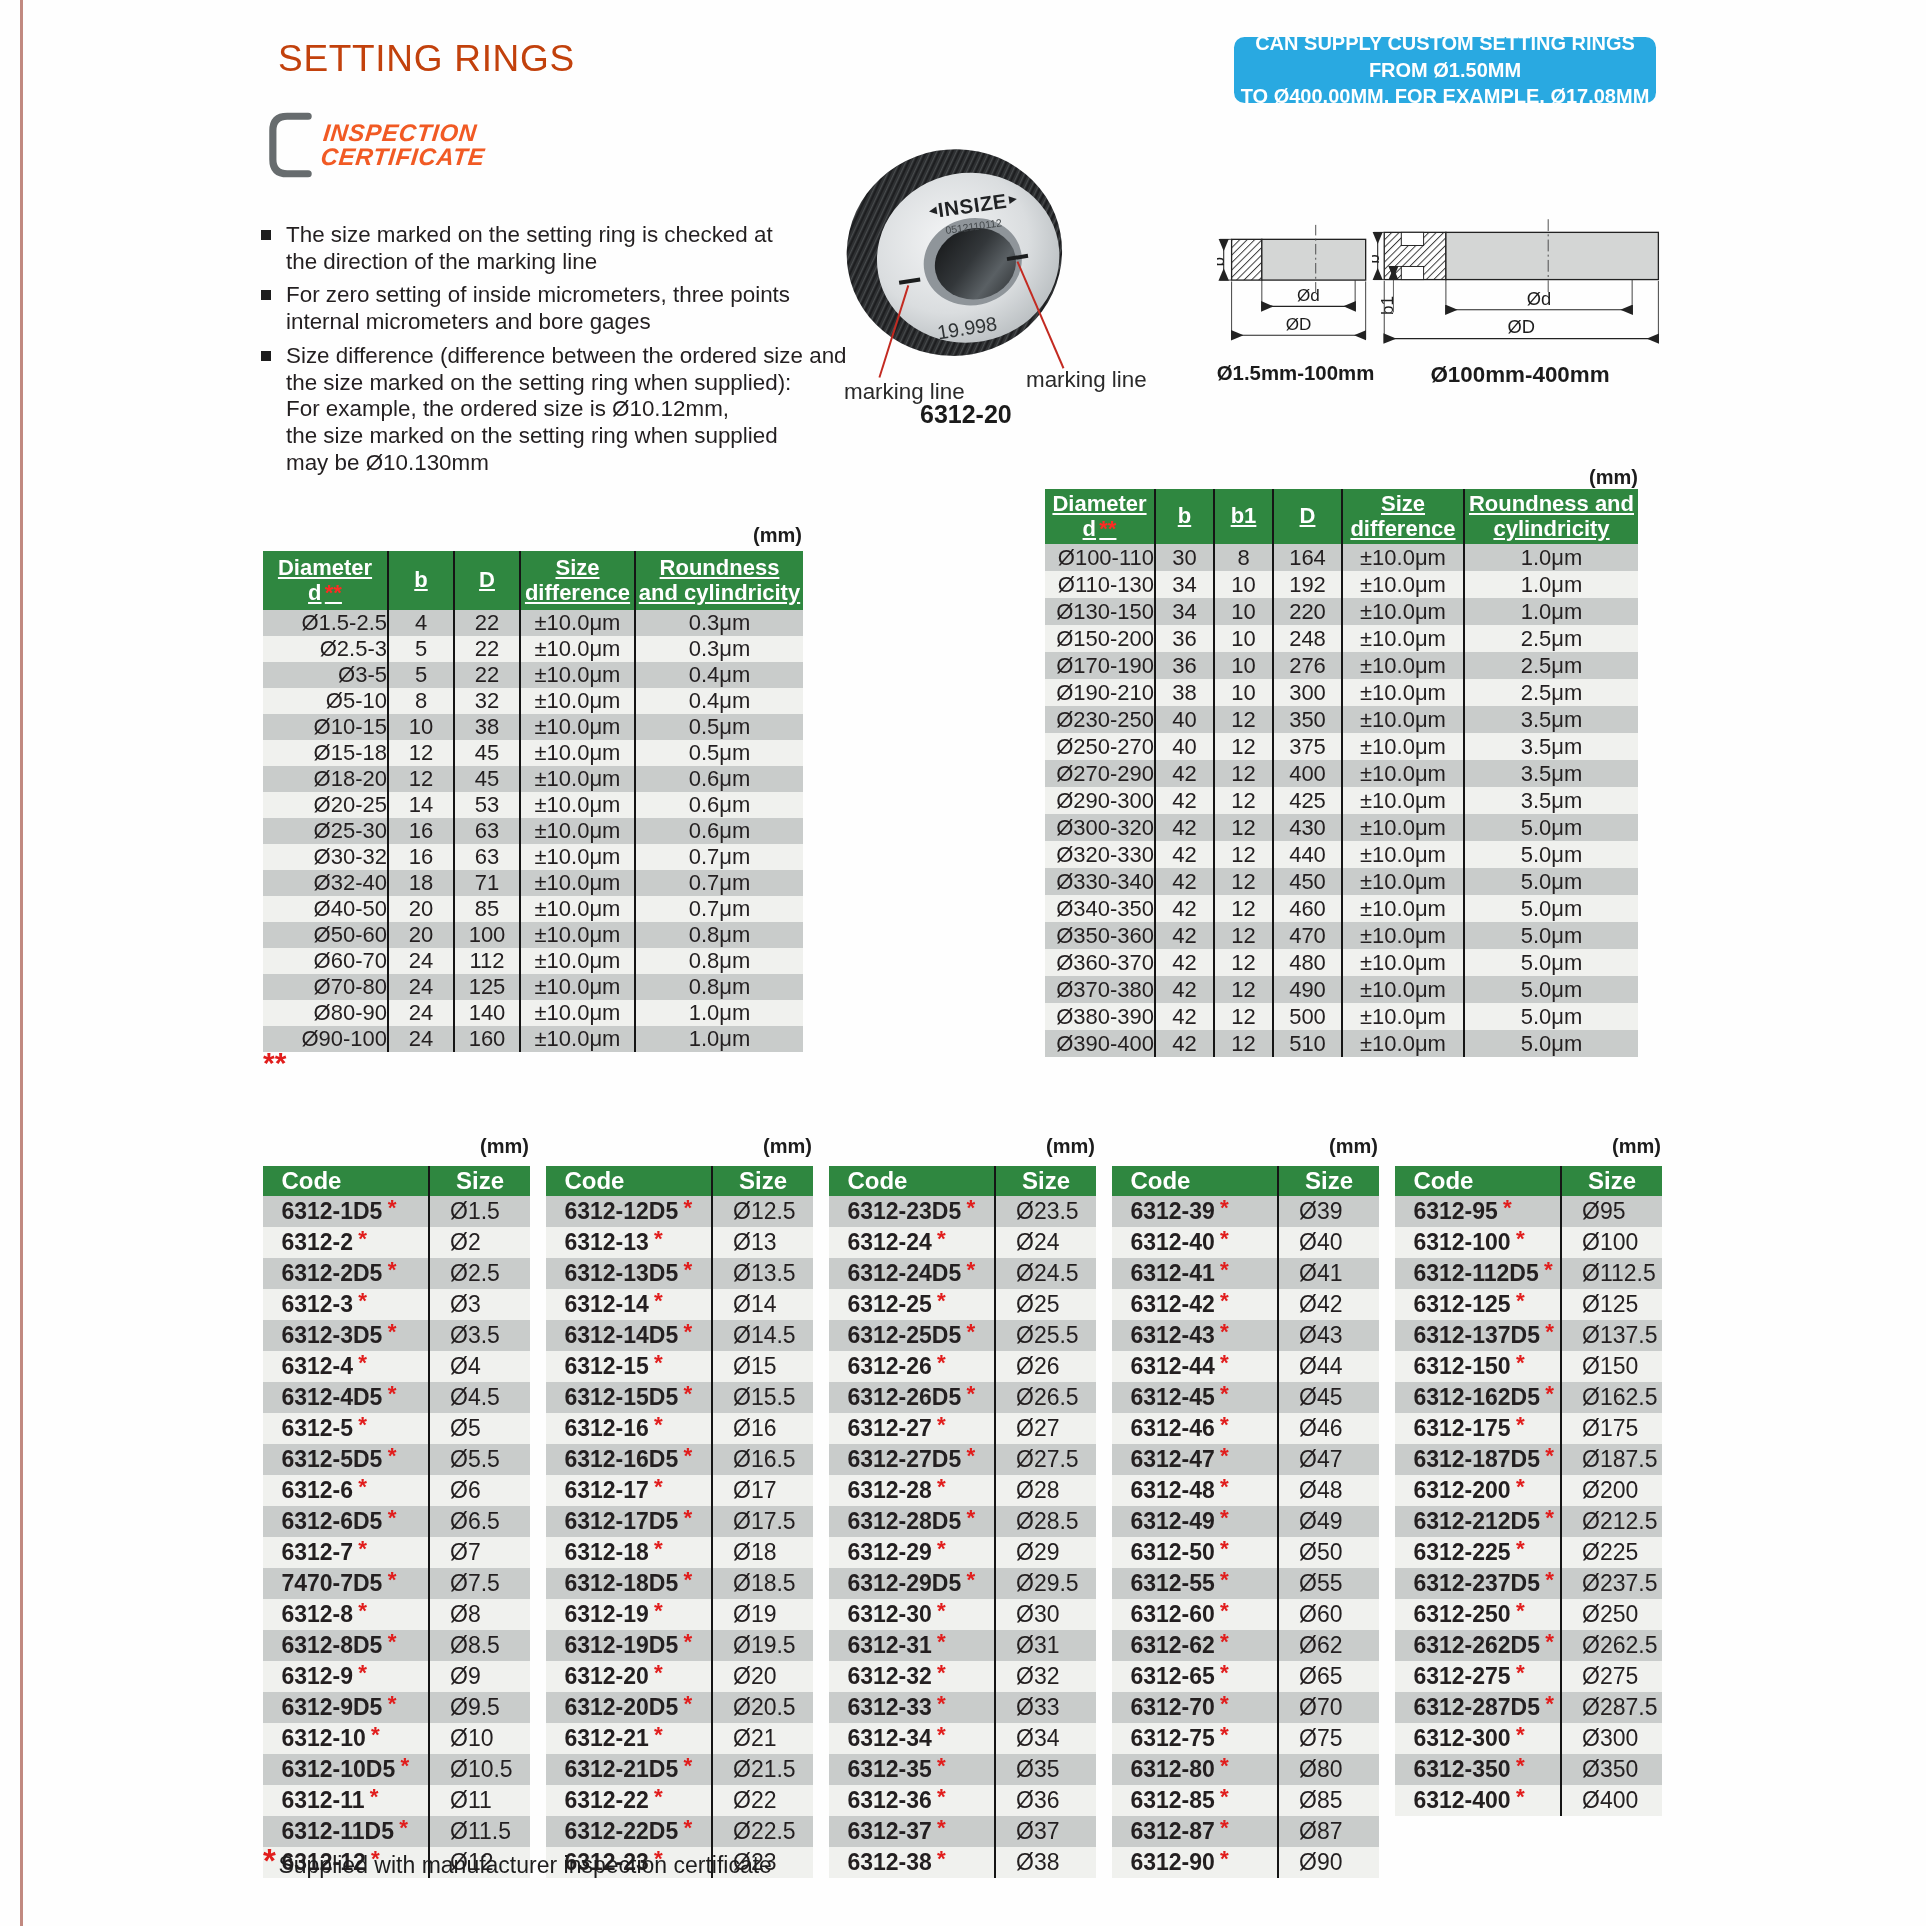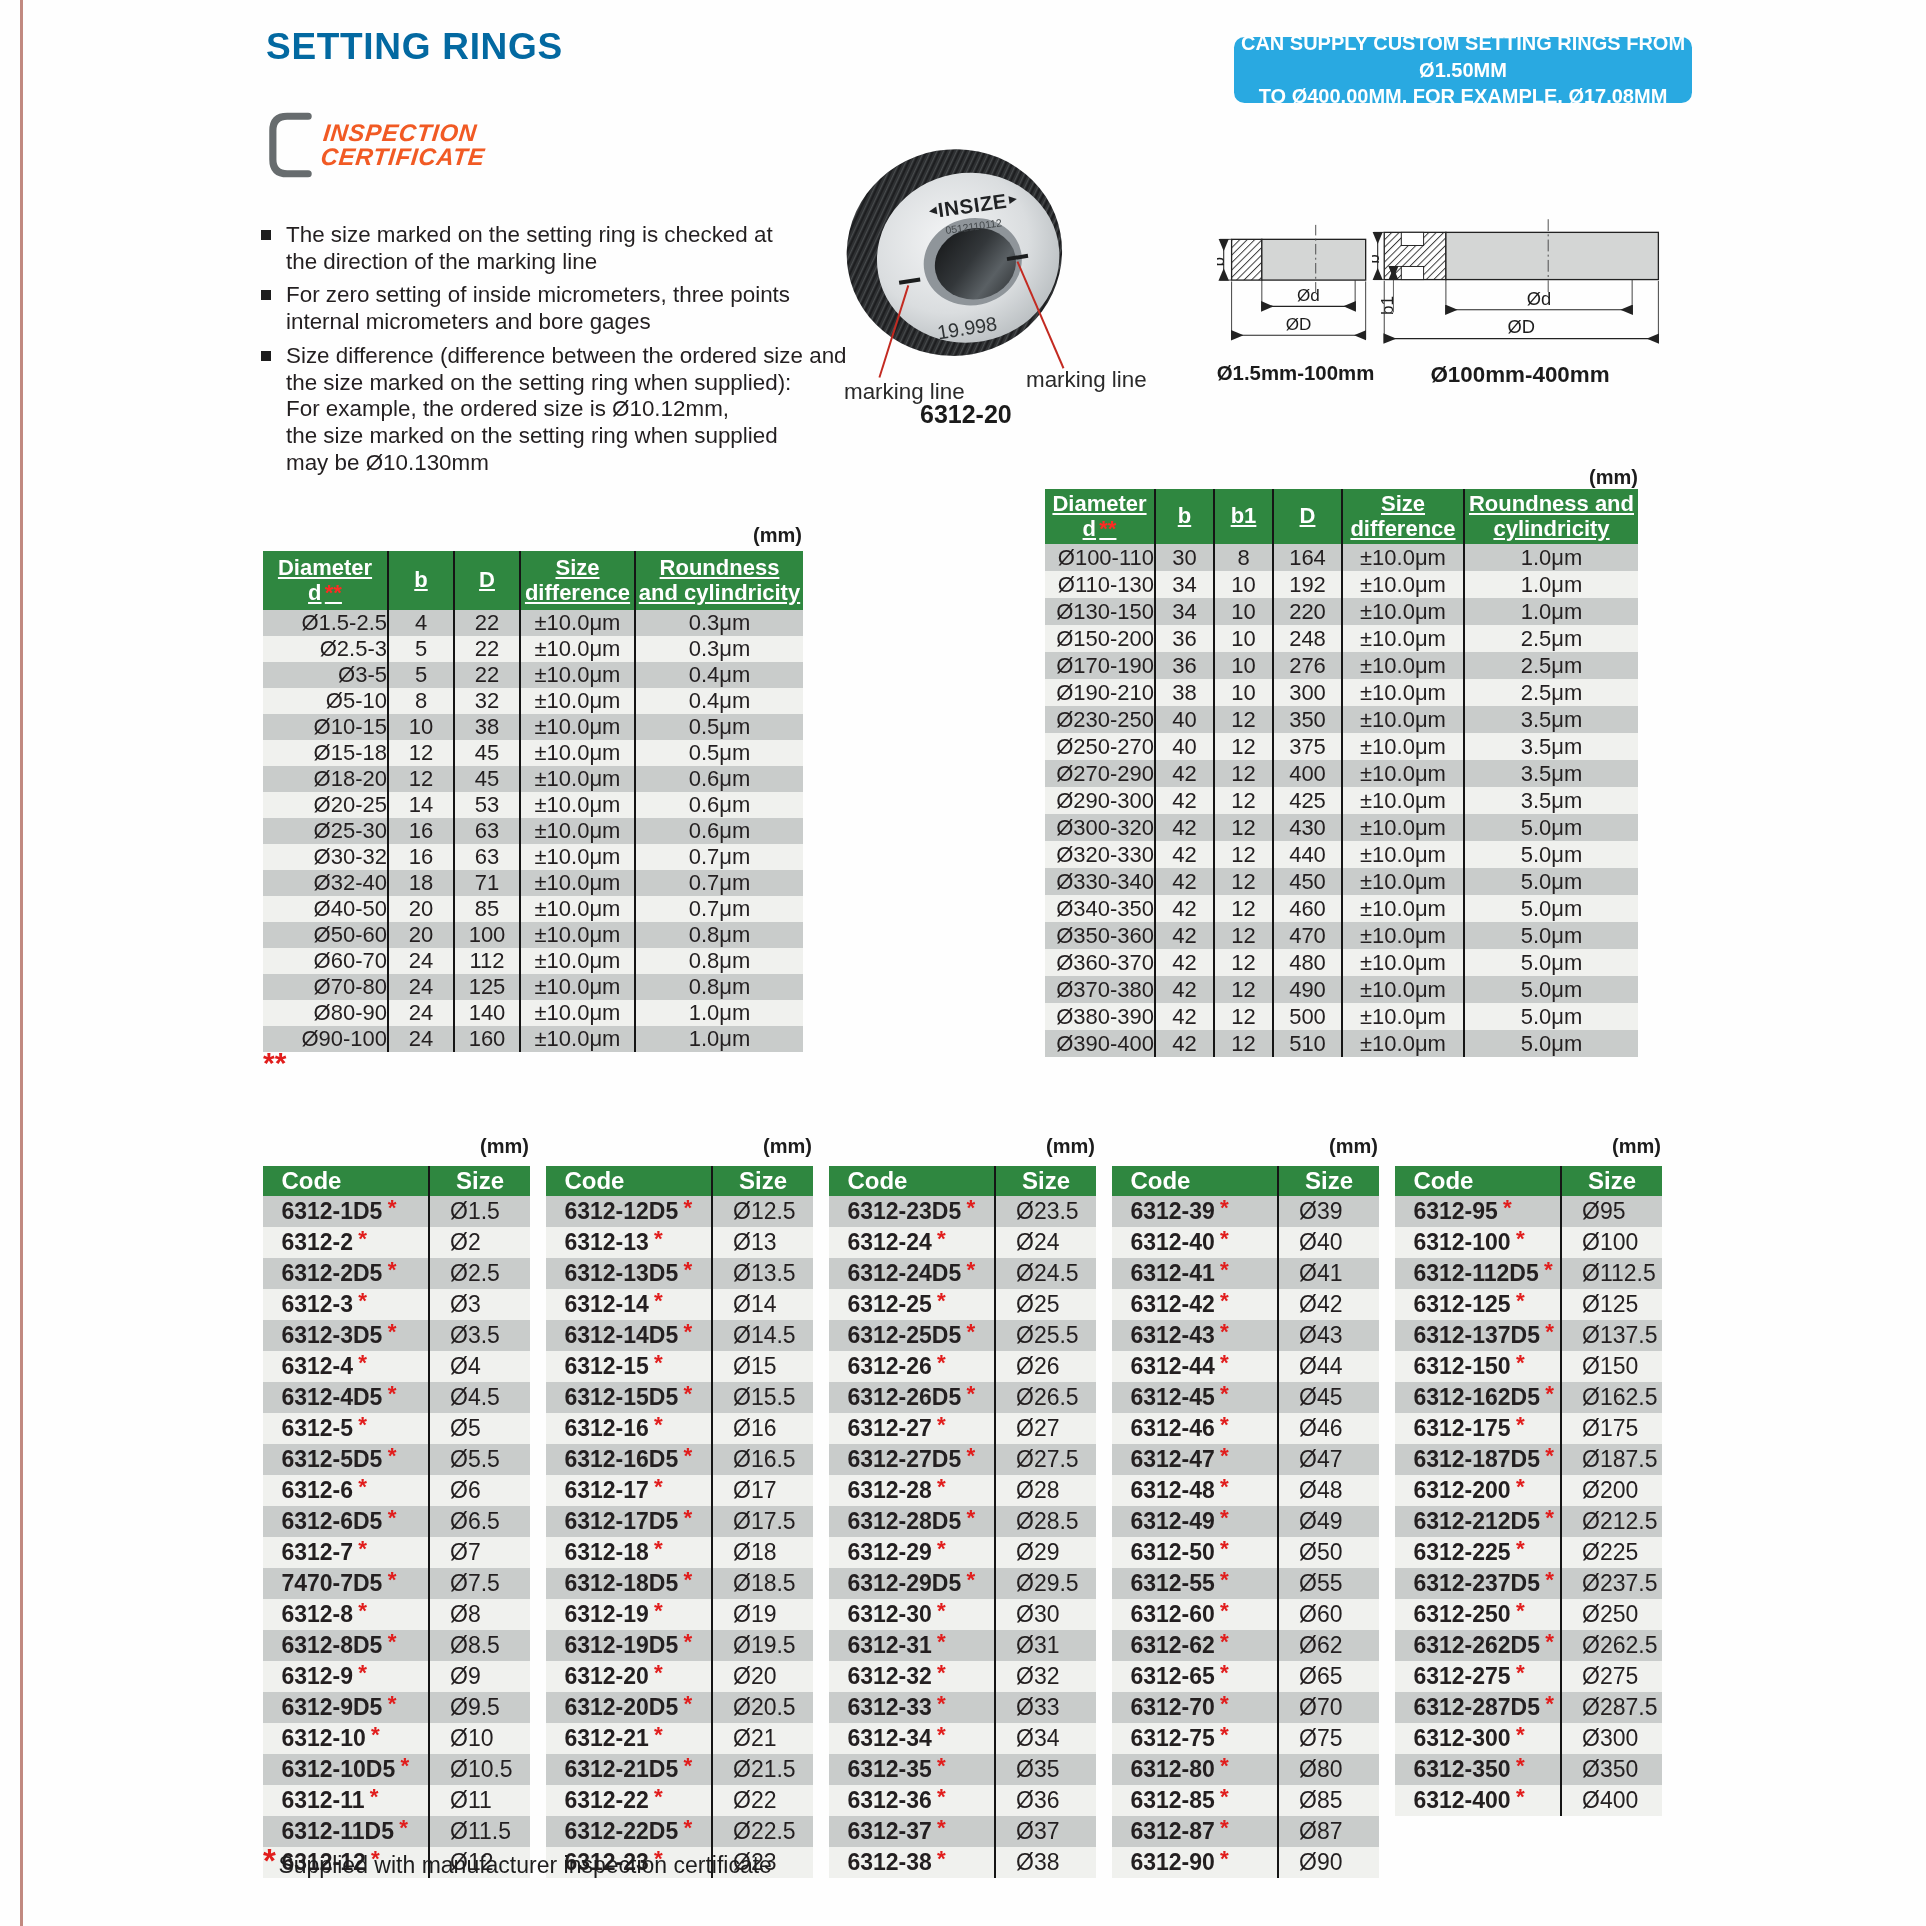--- a/index.html
+++ b/index.html
@@ -5,23 +5,23 @@
   html,body{margin:0;padding:0;}
   body{
     width:1926px;height:1926px;background:#ffffff;position:relative;
     font-family:"Liberation Sans", sans-serif;color:#231f20;
     -webkit-font-smoothing:antialiased;
   }
   .page{position:absolute;inset:0;background:#fefefe;overflow:hidden;}
   .edge-line{position:absolute;left:20px;top:0;width:2.6px;height:1926px;background:#9f4a3c;opacity:.65;}
 
   
-  .title{position:absolute;left:266px;top:26px;font-size:37px;font-weight:bold;color:#0369a1;letter-spacing:0.7px;margin:0;}
+  .title{position:absolute;left:266px;top:26px;font-size:37px;font-weight:normal;color:#c2410c;letter-spacing:0.7px;margin:12px;}
   .banner{
-    position:absolute;left:1234px;top:37px;width:458px;height:66px;
+    position:absolute;left:1234px;top:37px;width:422px;height:66px;
     background:var(--blue,#29a9e1);border-radius:10.5px;color:#fff;font-weight:bold;
     font-size:20px;line-height:1.32;text-align:center;display:flex;align-items:center;justify-content:center;
   }
   .cert{position:absolute;left:266px;top:111px;display:flex;align-items:center;}
   .cert-text{
     margin-left:6.6px;color:var(--orange,#f15a24);font-style:italic;font-weight:bold;
     font-size:24px;line-height:1.0;letter-spacing:0.7px;transform:skewX(-6deg);
   }
 
   

